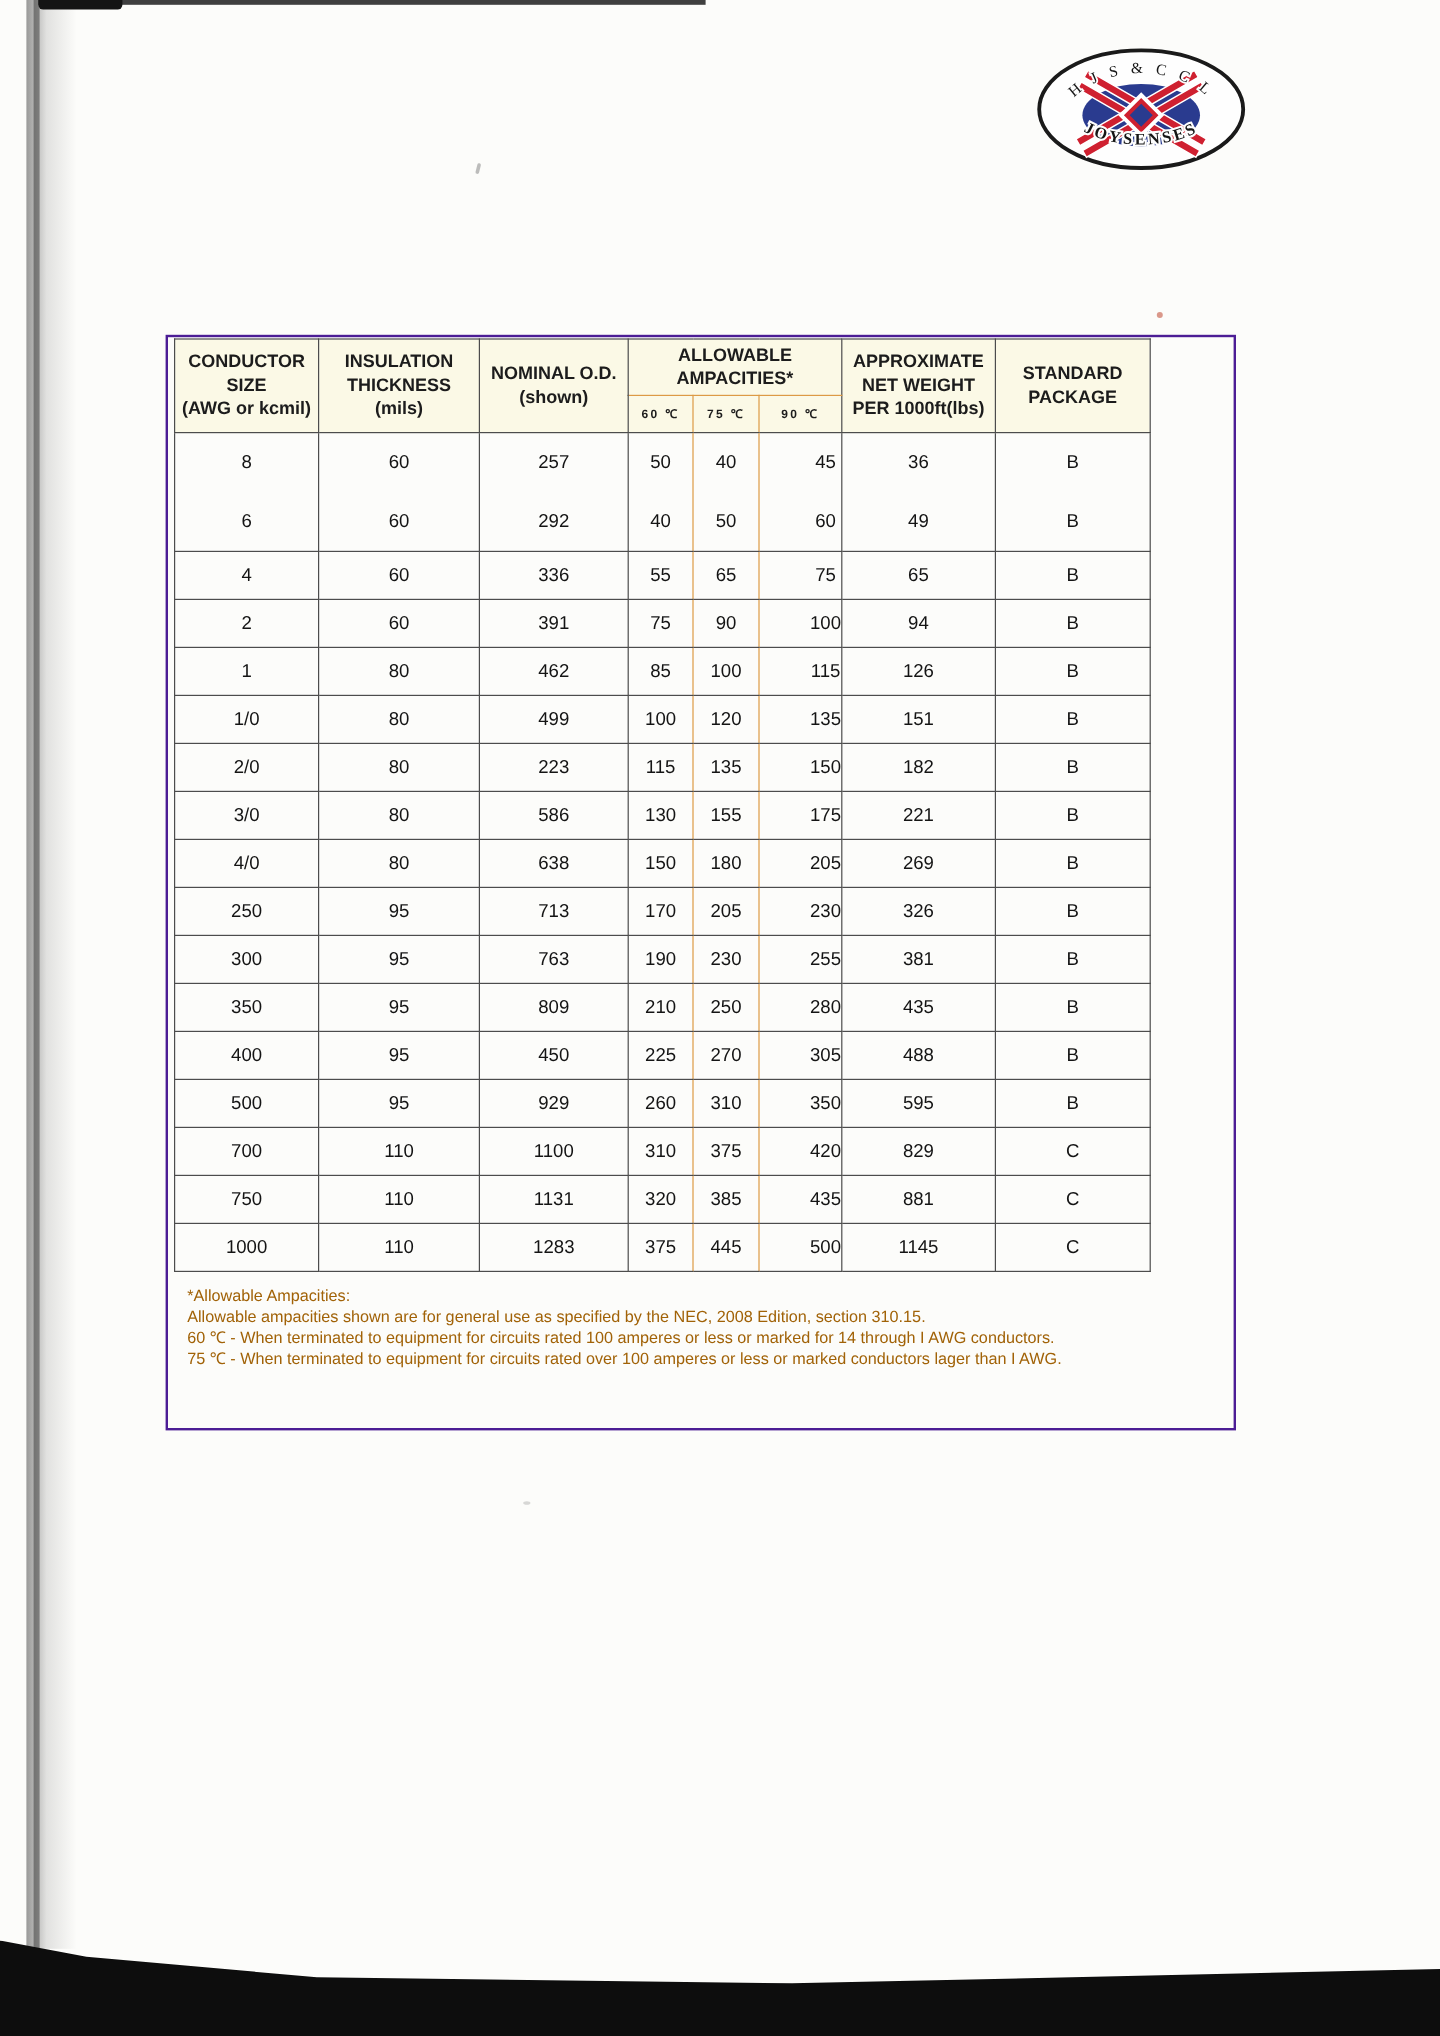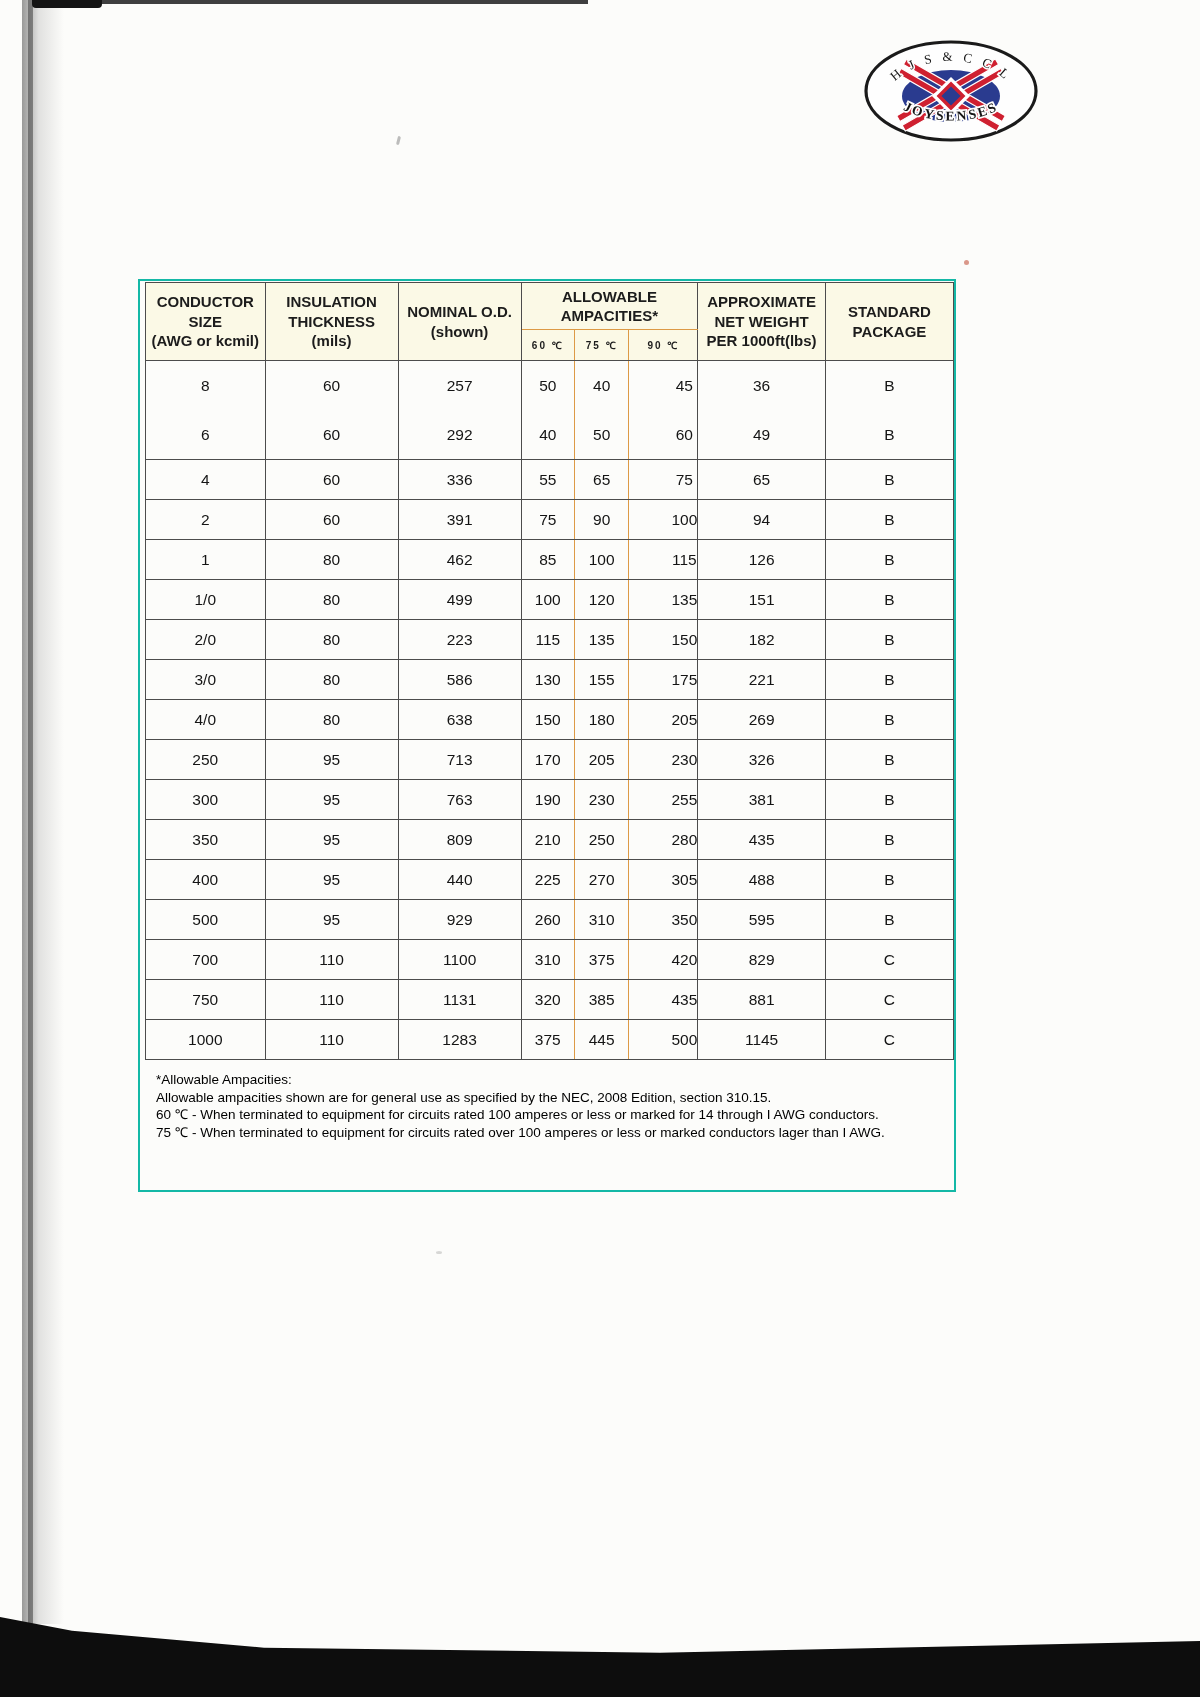--- a/index.html
+++ b/index.html
@@ -28,22 +28,22 @@
   }
   .speck-quote { position:absolute; left:397px; top:136px; width:3px; height:9px; background:rgba(110,110,110,.45); transform:rotate(14deg); border-radius:2px; }
   .speck-red { position:absolute; left:964px; top:260px; width:5px; height:5px; background:rgba(190,70,45,.55); border-radius:50%; }
   .speck-grey { position:absolute; left:436px; top:1251px; width:6px; height:3px; background:rgba(130,130,130,.30); border-radius:50%; }
 
   
   .logo { position:absolute; left:862px; top:39px; width:178px; height:104px; }
 
   
   .blue-box {
-    position:absolute; left:138px; top:279px; width:818px; height:913px;
-    border:2px solid #14b8a6; box-sizing:border-box; background:transparent;
+    position:absolute; left:138px; top:279px; width:892px; height:913px;
+    border:2px solid #4c1d95; box-sizing:border-box; background:transparent;
   }
 
   
   table.spec {
     position:absolute; left:5px; top:1px;
     border-collapse:collapse; table-layout:fixed;
   }
   .spec th, .spec td {
     border:1px solid #4c4c4c;
     text-align:center; vertical-align:middle;
@@ -64,21 +64,21 @@
   .spec tbody tr:nth-child(1) td, .spec tbody tr:nth-child(2) td { height:49px; }
   .spec tbody tr:nth-child(1) td { border-bottom-style:hidden; }
   .spec td.c-a60 { border-right-color:#dd9a45; }
   .spec td.c-a75 { border-left-color:#dd9a45; border-right-color:#dd9a45; }
   .spec td.c-a90 { border-left-color:#dd9a45;padding-left:42px; }
 
   
   .footnotes {
     position:absolute; left:0; right:0; top:782px;
     padding:8px 14px 0 16px;
-    font-size:13.5px; line-height:17.6px; color:#000000;
+    font-size:13.5px; line-height:17.6px; color:#a16207;
   }
 </style>
 </head>
 <body>
 
 <div class="page">
 
   <div class="edge-left"></div>
   <div class="edge-left-line"></div>
   <div class="edge-top-thin"></div>
@@ -269,21 +269,21 @@
             <td class="c-od">809</td>
             <td class="c-a60">210</td>
             <td class="c-a75">250</td>
             <td class="c-a90">280</td>
             <td class="c-weight">435</td>
             <td class="c-package">B</td>
           </tr>
           <tr>
             <td class="c-size">400</td>
             <td class="c-insulation">95</td>
-            <td class="c-od">440</td>
+            <td class="c-od">450</td>
             <td class="c-a60">225</td>
             <td class="c-a75">270</td>
             <td class="c-a90">305</td>
             <td class="c-weight">488</td>
             <td class="c-package">B</td>
           </tr>
           <tr>
             <td class="c-size">500</td>
             <td class="c-insulation">95</td>
             <td class="c-od">929</td>

